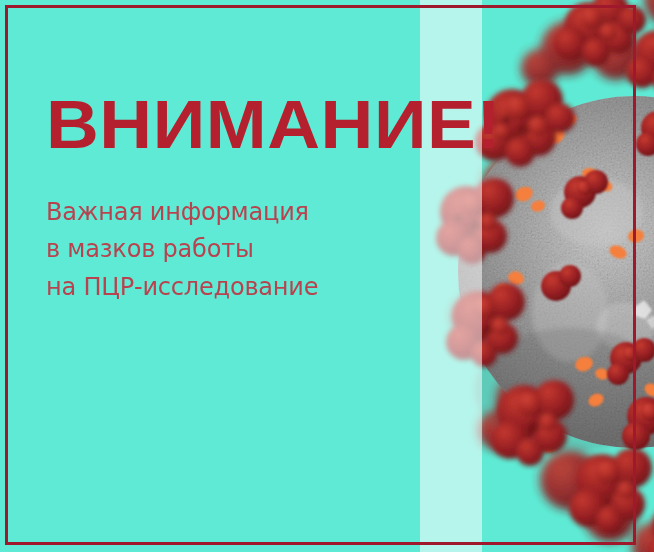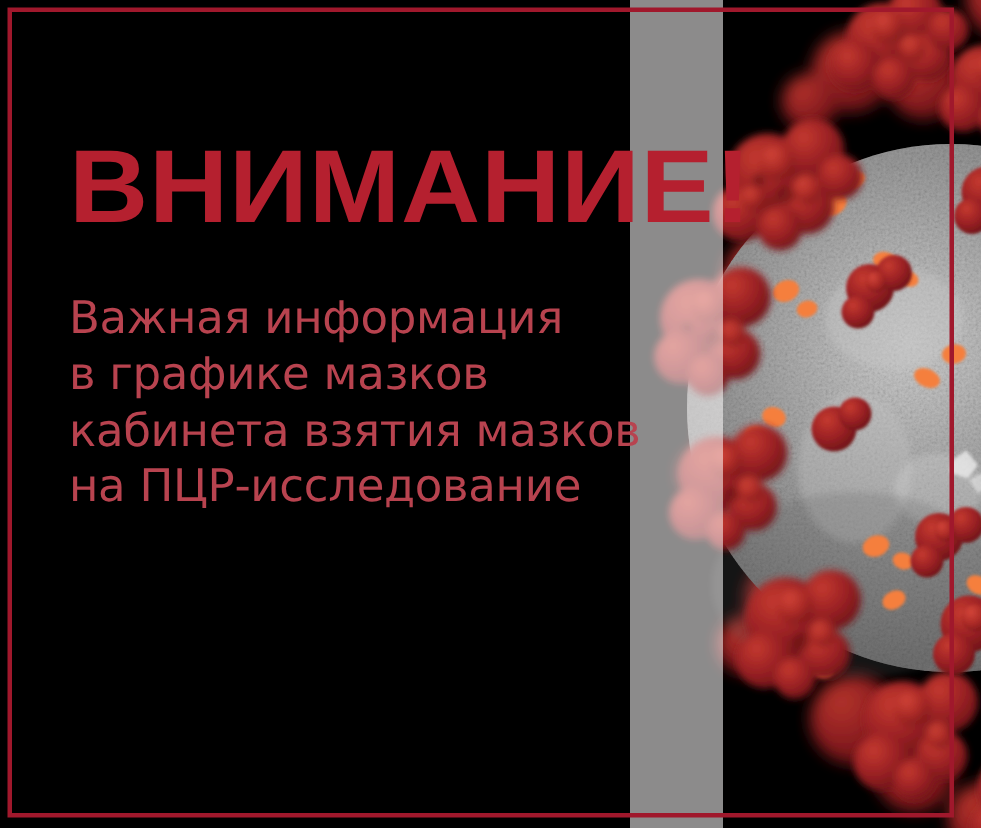--- a/index.html
+++ b/index.html
@@ -4,21 +4,21 @@
 <style>
   html, body {
     margin: 0;
     padding: 0;
     background: #ffffff;
   }
   #poster {
     position: relative;
     width: 654px;
     height: 552px;
-    background: #000000;
+    background: #5eead4;
     overflow: hidden;
     font-family: "Liberation Sans", sans-serif;
   }
 
   
   #virus-art {
     position: absolute;
     left: 420px;
     top: -40px;
     width: 300px;
@@ -62,21 +62,21 @@
     white-space: nowrap;
   }
   #body-lines {
     margin: 0;
     padding: 0;
     list-style: none;
   }
   #body-lines li {
     font-family: "DejaVu Sans", sans-serif;
     font-weight: 400;
-    font-size: 30px;
+    font-size: 24px;
     line-height: 37.5px;
     color: #b8434f;
     white-space: nowrap;
     letter-spacing: -0.2px;
   }
 </style>
 </head>
 <body>
 
 <div id="poster">
@@ -404,19 +404,18 @@
       </g>
     </svg>
   </div>
 
   <div id="frame"></div>
 
   <div id="text-block">
     <h1 id="headline">ВНИМАНИЕ!</h1>
     <ul id="body-lines">
       <li>Важная информация</li>
-      <li>в графике мазков</li>
-      <li>кабинета взятия мазков</li>
+      <li>в мазков работы</li>
       <li>на ПЦР-исследование</li>
     </ul>
   </div>
 
 </div>
 
 </body></html>

